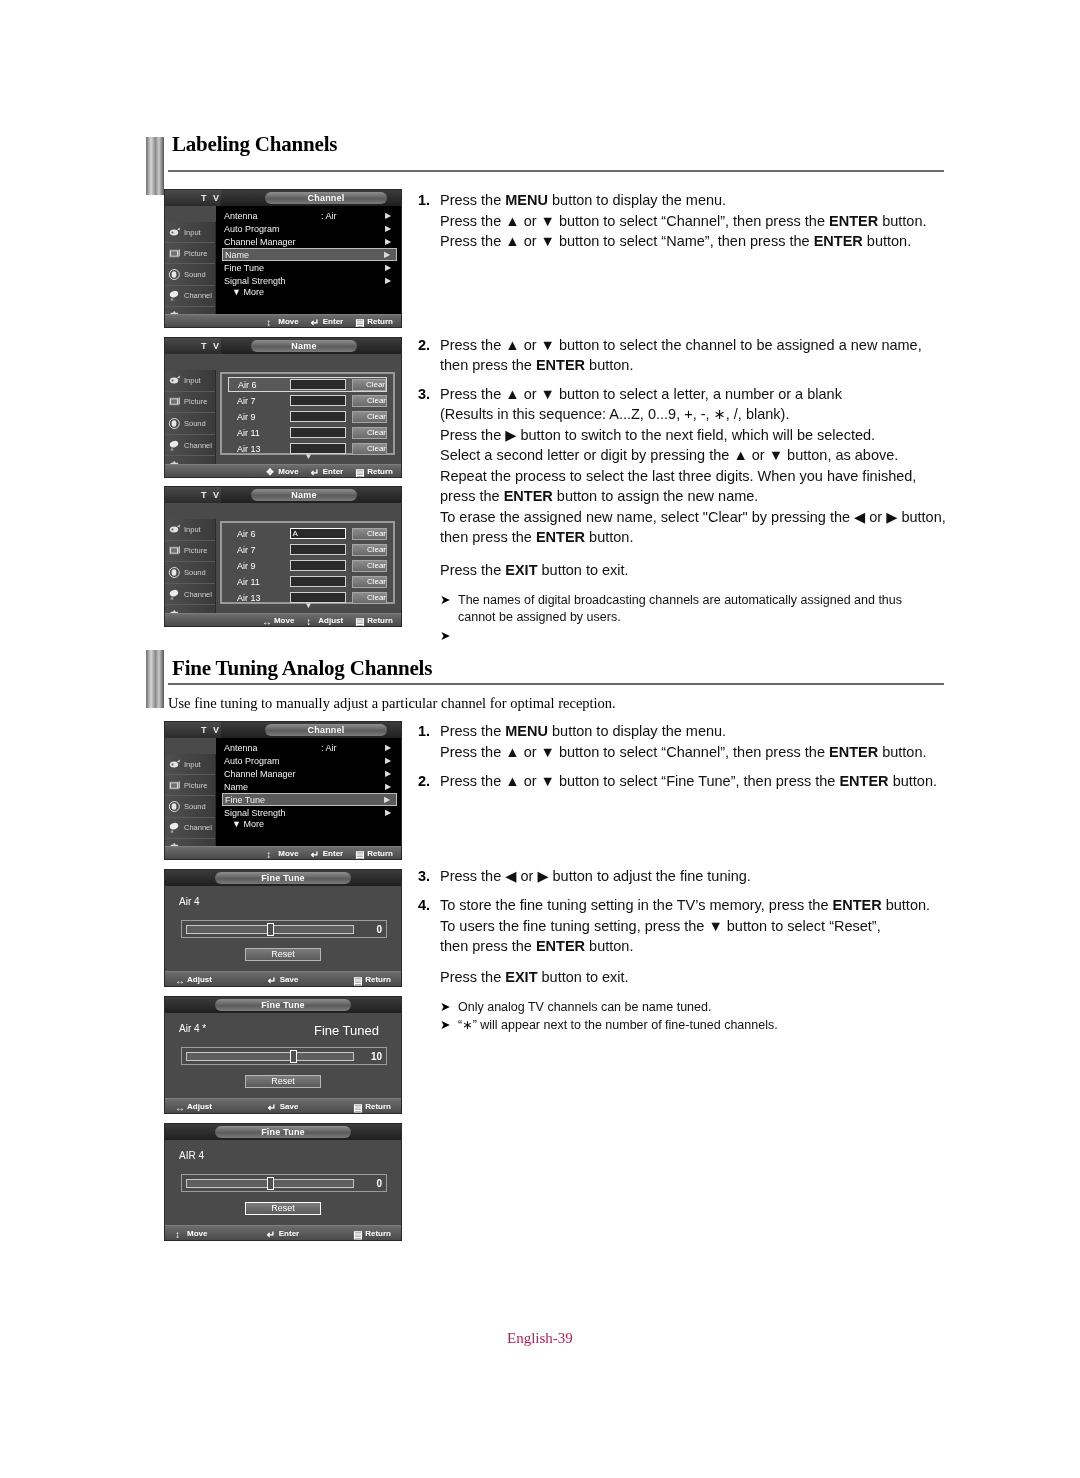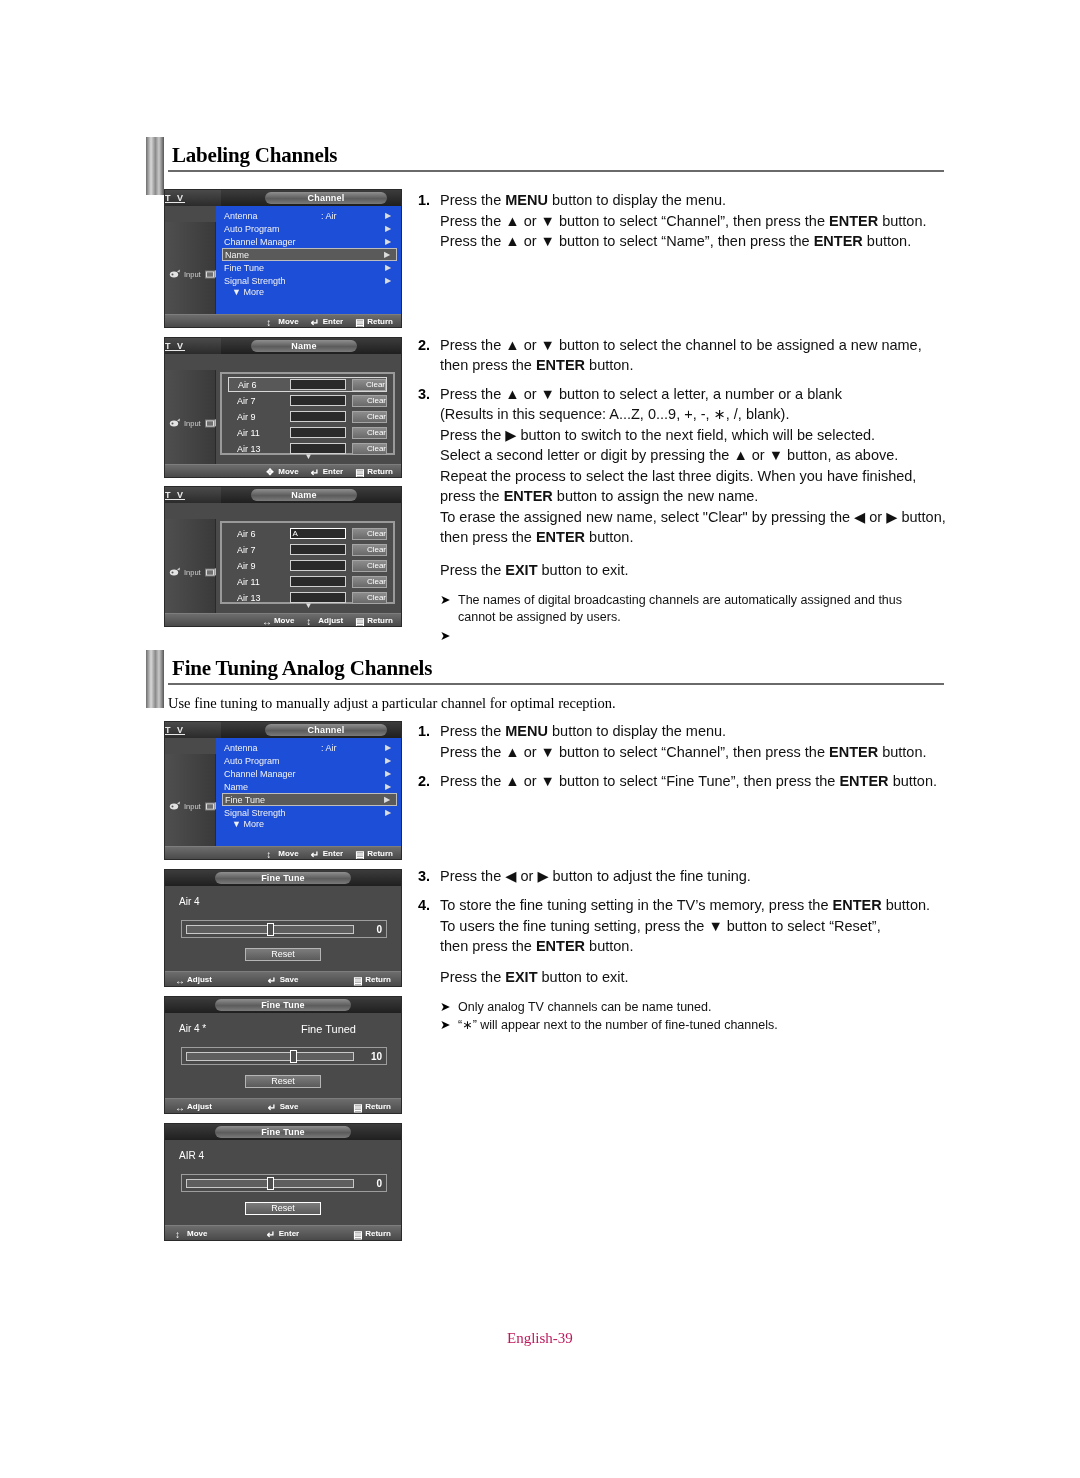--- a/index.html
+++ b/index.html
@@ -110,29 +110,28 @@
   }
   .osd-titlebar {
     position: relative;
     height: 16px;
     background: linear-gradient(to bottom,#3c3c3c,#1f1f1f);
     display: flex;
     align-items: center;
   }
   .osd-tv {
     width: 56px;
-    text-align: left;
+    text-align: right;
     font-size: 9px;
     font-weight: bold;
     letter-spacing: 2px;
     color: #e8e8e8;
     background: linear-gradient(to bottom,#4a4a4a,#2b2b2b);
     height: 16px;
     line-height: 16px;
-    text-decoration: underline;
   }
   .osd-pill {
     position: absolute;
     left: 100px;
     right: 14px;
     top: 2px;
     height: 12px;
     border-radius: 7px;
     background: linear-gradient(to bottom,#8f8f8f,#5c5c5c 55%,#7a7a7a);
     color: #fff;
@@ -144,21 +143,21 @@
   }
   .osd-pill.narrow { left: 86px; right: 44px; }
 
   .osd-body { display: flex; height: calc(100% - 16px); }
   .osd-side {
     width: 50px;
     flex: 0 0 50px;
     background: linear-gradient(to right,#4f4f4f,#3a3a3a);
     border-right: 1px solid #2a2a2a;
     display: flex;
-    flex-direction: row;
+    flex-direction: column;
     margin-top: 16px;
   }
   .side-item {
     flex: 1 1 0;
     display: flex;
     align-items: center;
     gap: 3px;
     padding-left: 3px;
     border-bottom: 1px solid #5a5a5a;
     color: #cfcfcf;
@@ -169,21 +168,21 @@
     width: 13px; height: 13px;
     flex: 0 0 13px;
     display: inline-block;
     position: relative;
   }
   .side-ico svg { display: block; }
 
   .osd-main {
     flex: 1 1 auto;
     position: relative;
-    background: #1d4ed8;
+    background: #000000;
     padding: 3px 4px 0 6px;
     box-sizing: border-box;
   }
   .menu-row {
     display: flex;
     align-items: center;
     height: 13px;
     font-size: 9px;
     color: #f2f2f2;
     padding: 0 2px;
@@ -289,22 +288,22 @@
   }
   .ft-chan {
     position: absolute;
     left: 14px; top: 10px;
     font-size: 10px;
     color: #fff;
     font-weight: normal;
   }
   .ft-status {
     position: absolute;
-    right: 45px; top: 10px;
-    font-size: 11px;
+    right: 22px; top: 10px;
+    font-size: 13px;
     color: #fff;
   }
   .ft-sliderwrap {
     position: absolute;
     left: 16px; right: 14px; top: 34px;
     height: 18px;
     border: 1px solid #9d9d9d;
     box-sizing: border-box;
     display: flex;
     align-items: center;
@@ -373,21 +372,21 @@
   .g-enter::before { content: "\21B5"; font-size: 10px; }
   .g-return::before { content: "\25A4"; font-size: 10px; }
 </style>
 </head>
 <body>
 
 <div class="page">
 
   <div class="section-marker" style="left:146px; top:137px; height:58px;"></div>
 
-  <div class="section-title" style="left:172px; top:143px;">Labeling Channels</div>
+  <div class="section-title" style="left:172px; top:132px;">Labeling Channels</div>
 
   <div class="section-rule" style="left:168px; top:170px; width:776px;"></div>
 
   <div class="osd" style="left:164px; top:189px; width:238px; height:139px;">
     <div class="osd-titlebar">
       <div class="osd-tv">T V</div>
       <div class="osd-pill">Channel</div>
     </div>
     <div class="osd-body">
       <div class="osd-side">

